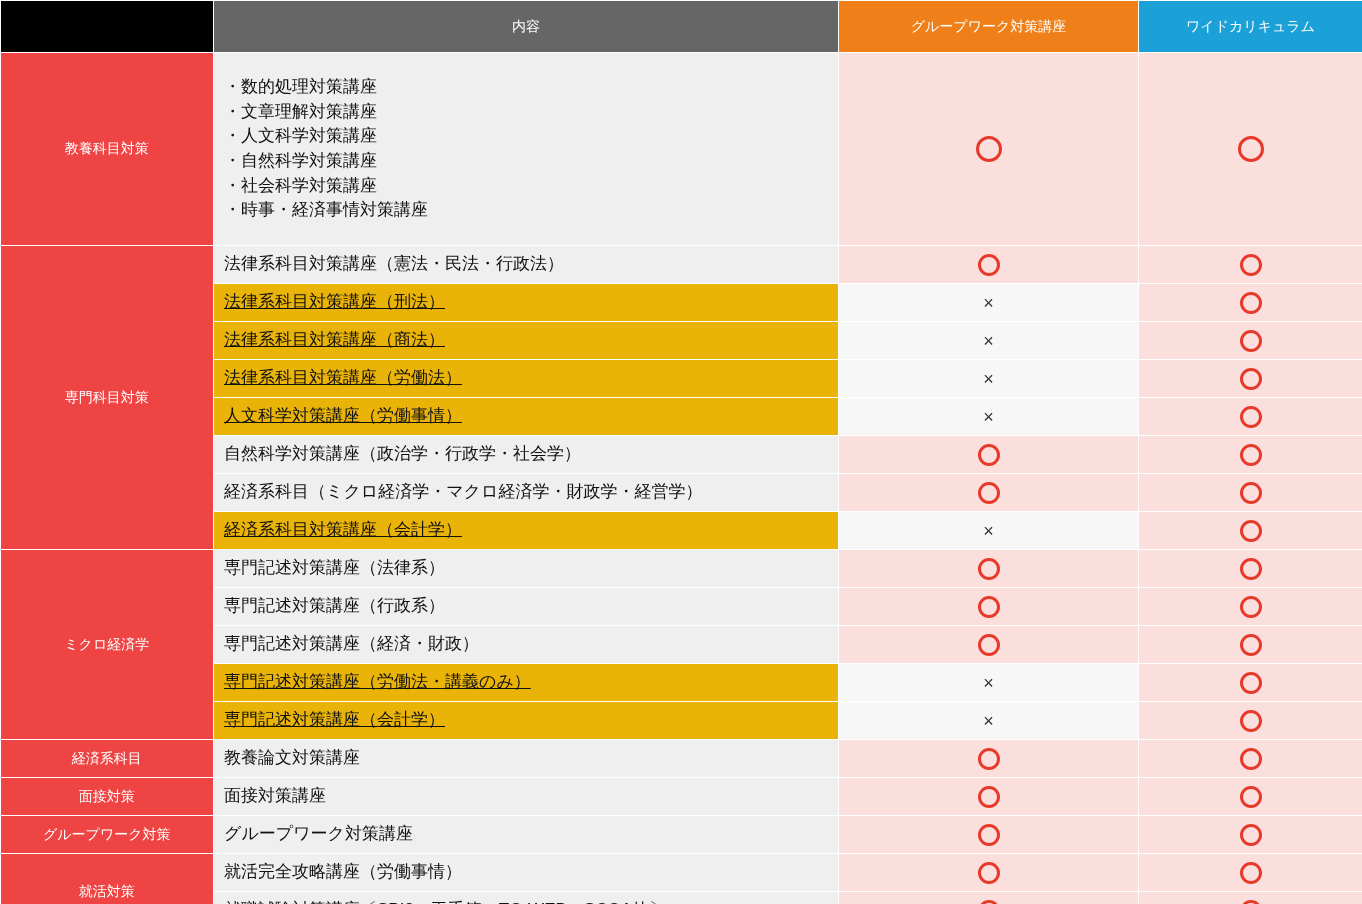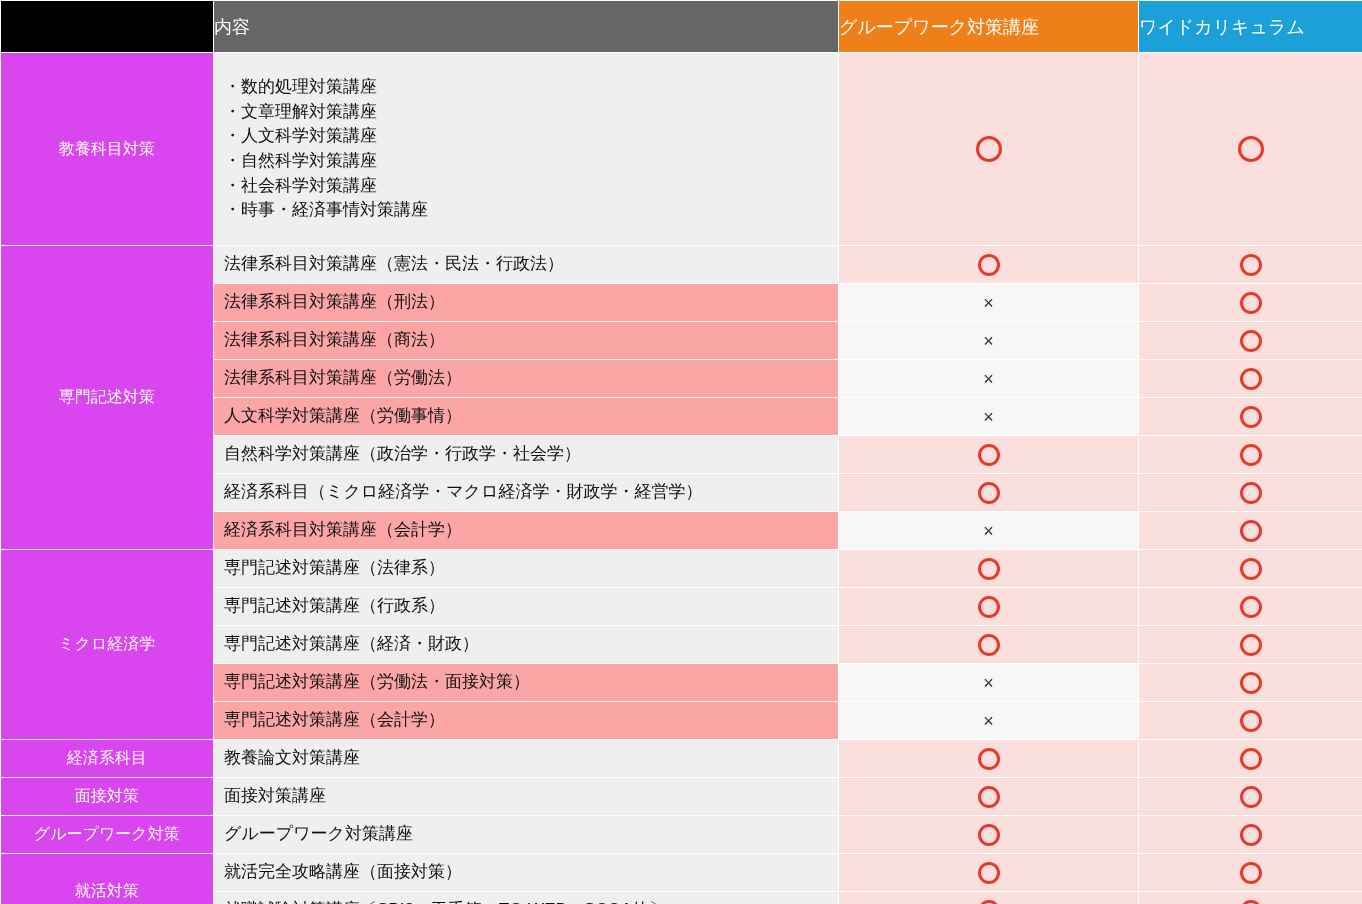--- a/index.html
+++ b/index.html
@@ -24,24 +24,24 @@
   table.curriculum col.c-wide { width: 224px; }
 
   th, td {
     padding: 0;
     margin: 0;
   }
 
   
   tr.head th {
     height: 51px;
-    font-size: 18px;
+    font-size: 14px;
     font-weight: normal;
     color: #ffffff;
-    text-align: left;
+    text-align: center;
     vertical-align: middle;
     border: 1px solid #ffffff;
   }
   th.h-blank {
     background: #000000;
     border-left: none;
     border-top: none;
   }
   th.h-content {
     background: #666666;
@@ -52,42 +52,43 @@
     border-top: none;
   }
   th.h-wide {
     background: #1ba0d8;
     border-top: none;
     border-right: none;
   }
 
   
   td.cat {
-    background: #d946ef;
+    background: #ef4444;
     color: #ffffff;
-    font-size: 16px;
+    font-size: 14px;
     text-align: center;
     vertical-align: middle;
     border: 1px solid #ffffff;
     border-left: none;
   }
 
   
   td.content {
     background: #efefef;
     color: #111111;
     font-size: 17px;
     padding: 6px 1px 6px 10px;
     vertical-align: middle;
     border-bottom: 1px solid #ffffff;
     line-height: 1.45;
     white-space: pre-line;
   }
   td.content.alt {
-    background: #fca5a5;
+    background: #eab308;
+    text-decoration: underline;
   }
 
   
   td.mark {
     text-align: center;
     vertical-align: middle;
     border-bottom: 1px solid #ffffff;
     border-left: 1px solid #ffffff;
     height: 37px;
   }
@@ -143,21 +144,21 @@
         <td class="content" style="height: 180px;">・数的処理対策講座
 ・文章理解対策講座
 ・人文科学対策講座
 ・自然科学対策講座
 ・社会科学対策講座
 ・時事・経済事情対策講座</td>
         <td class="mark on big"><span class="circ"></span></td>
         <td class="mark on big"><span class="circ"></span></td>
       </tr>
       <tr>
-        <td class="cat" rowspan="8">専門記述対策</td>
+        <td class="cat" rowspan="8">専門科目対策</td>
         <td class="content">法律系科目対策講座（憲法・民法・行政法）</td>
         <td class="mark on"><span class="circ"></span></td>
         <td class="mark on"><span class="circ"></span></td>
       </tr>
       <tr>
         <td class="content alt">法律系科目対策講座（刑法）</td>
         <td class="mark off"><span class="cross">×</span></td>
         <td class="mark on"><span class="circ"></span></td>
       </tr>
       <tr>
@@ -200,21 +201,21 @@
         <td class="content">専門記述対策講座（行政系）</td>
         <td class="mark on"><span class="circ"></span></td>
         <td class="mark on"><span class="circ"></span></td>
       </tr>
       <tr>
         <td class="content">専門記述対策講座（経済・財政）</td>
         <td class="mark on"><span class="circ"></span></td>
         <td class="mark on"><span class="circ"></span></td>
       </tr>
       <tr>
-        <td class="content alt">専門記述対策講座（労働法・面接対策）</td>
+        <td class="content alt">専門記述対策講座（労働法・講義のみ）</td>
         <td class="mark off"><span class="cross">×</span></td>
         <td class="mark on"><span class="circ"></span></td>
       </tr>
       <tr>
         <td class="content alt">専門記述対策講座（会計学）</td>
         <td class="mark off"><span class="cross">×</span></td>
         <td class="mark on"><span class="circ"></span></td>
       </tr>
       <tr>
         <td class="cat" rowspan="1">経済系科目</td>
@@ -229,21 +230,21 @@
         <td class="mark on"><span class="circ"></span></td>
       </tr>
       <tr>
         <td class="cat" rowspan="1">グループワーク対策</td>
         <td class="content">グループワーク対策講座</td>
         <td class="mark on"><span class="circ"></span></td>
         <td class="mark on"><span class="circ"></span></td>
       </tr>
       <tr>
         <td class="cat" rowspan="2">就活対策</td>
-        <td class="content">就活完全攻略講座（面接対策）</td>
+        <td class="content">就活完全攻略講座（労働事情）</td>
         <td class="mark on"><span class="circ"></span></td>
         <td class="mark on"><span class="circ"></span></td>
       </tr>
       <tr>
         <td class="content">就職試験対策講座〔SPI3・玉手箱・TG-WEB・SCOA他〕</td>
         <td class="mark on"><span class="circ"></span></td>
         <td class="mark on"><span class="circ"></span></td>
       </tr>
     </tbody>
 </table>

